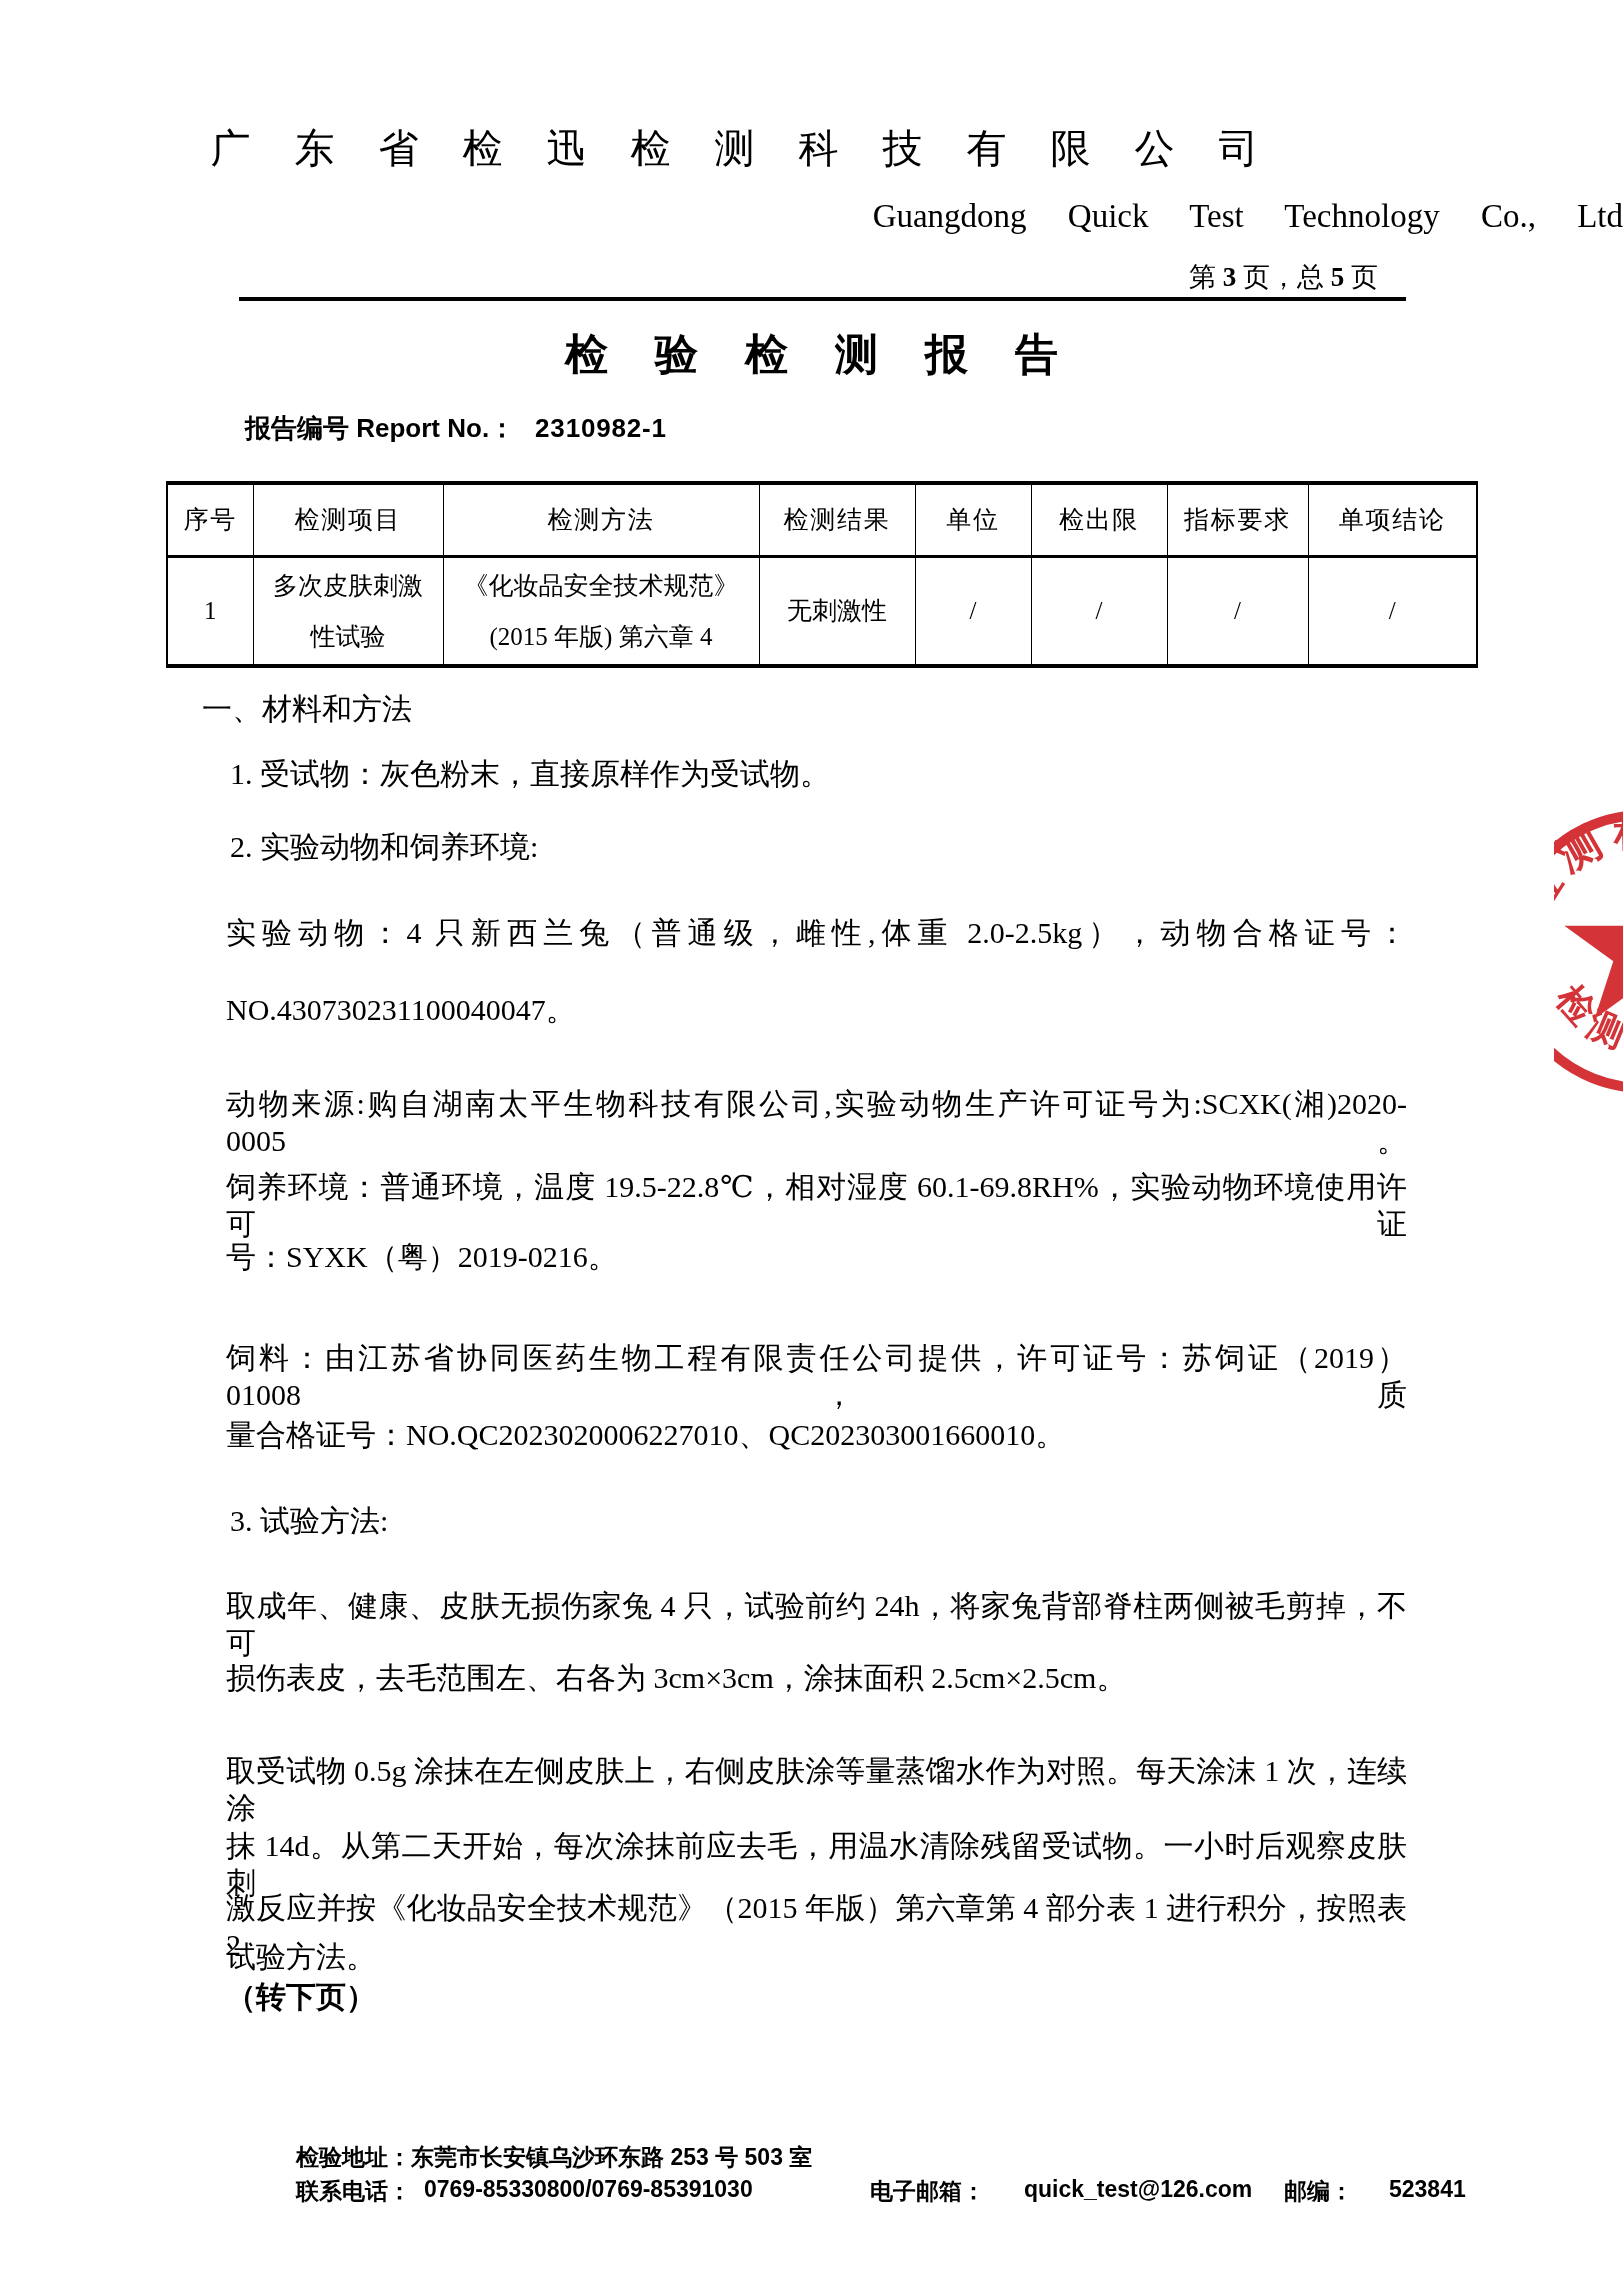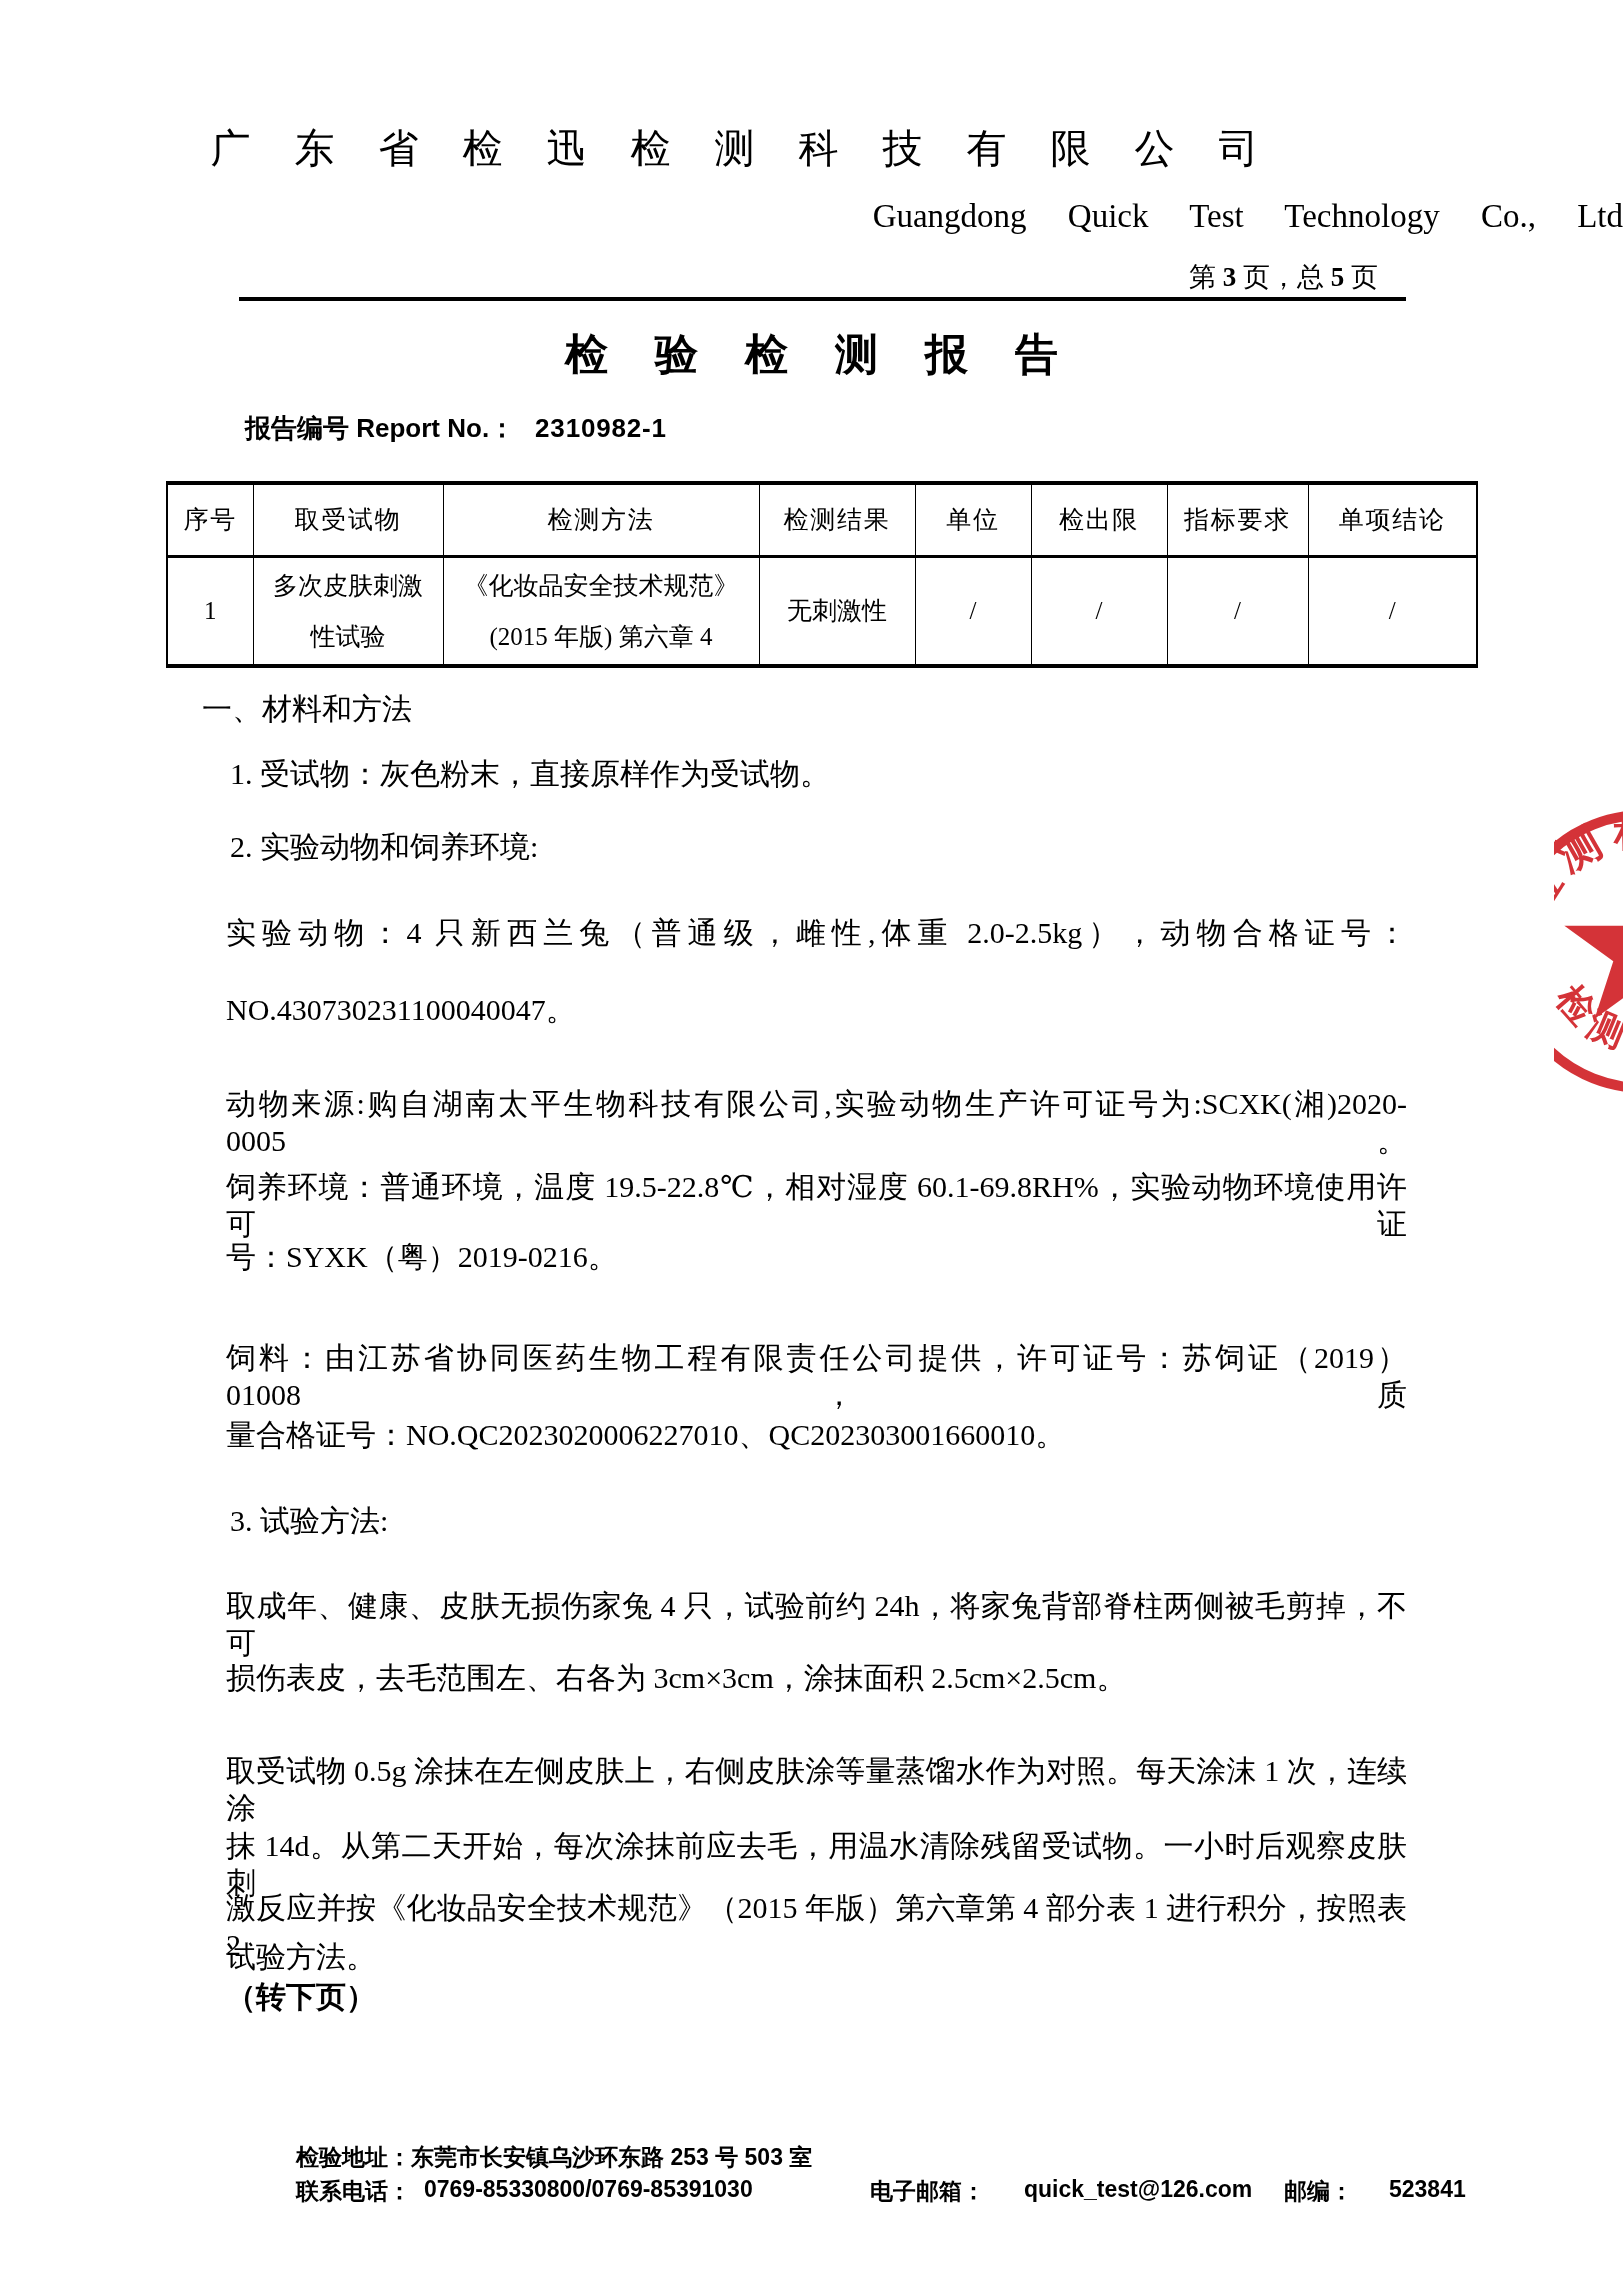--- a/index.html
+++ b/index.html
@@ -99,21 +99,21 @@
         <col style="width:316px">
         <col style="width:156px">
       <col style="width:116px">
         <col style="width:136px">
         <col style="width:141px">
         <col style="width:169px">
     </colgroup>
     <thead>
       <tr>
         <th>序号</th>
-        <th>取受试物</th>
+        <th>检测项目</th>
         <th>检测方法</th>
         <th>检测结果</th>
         <th>单位</th>
         <th>检出限</th>
         <th>指标要求</th>
         <th>单项结论</th>
       </tr>
     </thead>
     <tbody>
       <tr>

